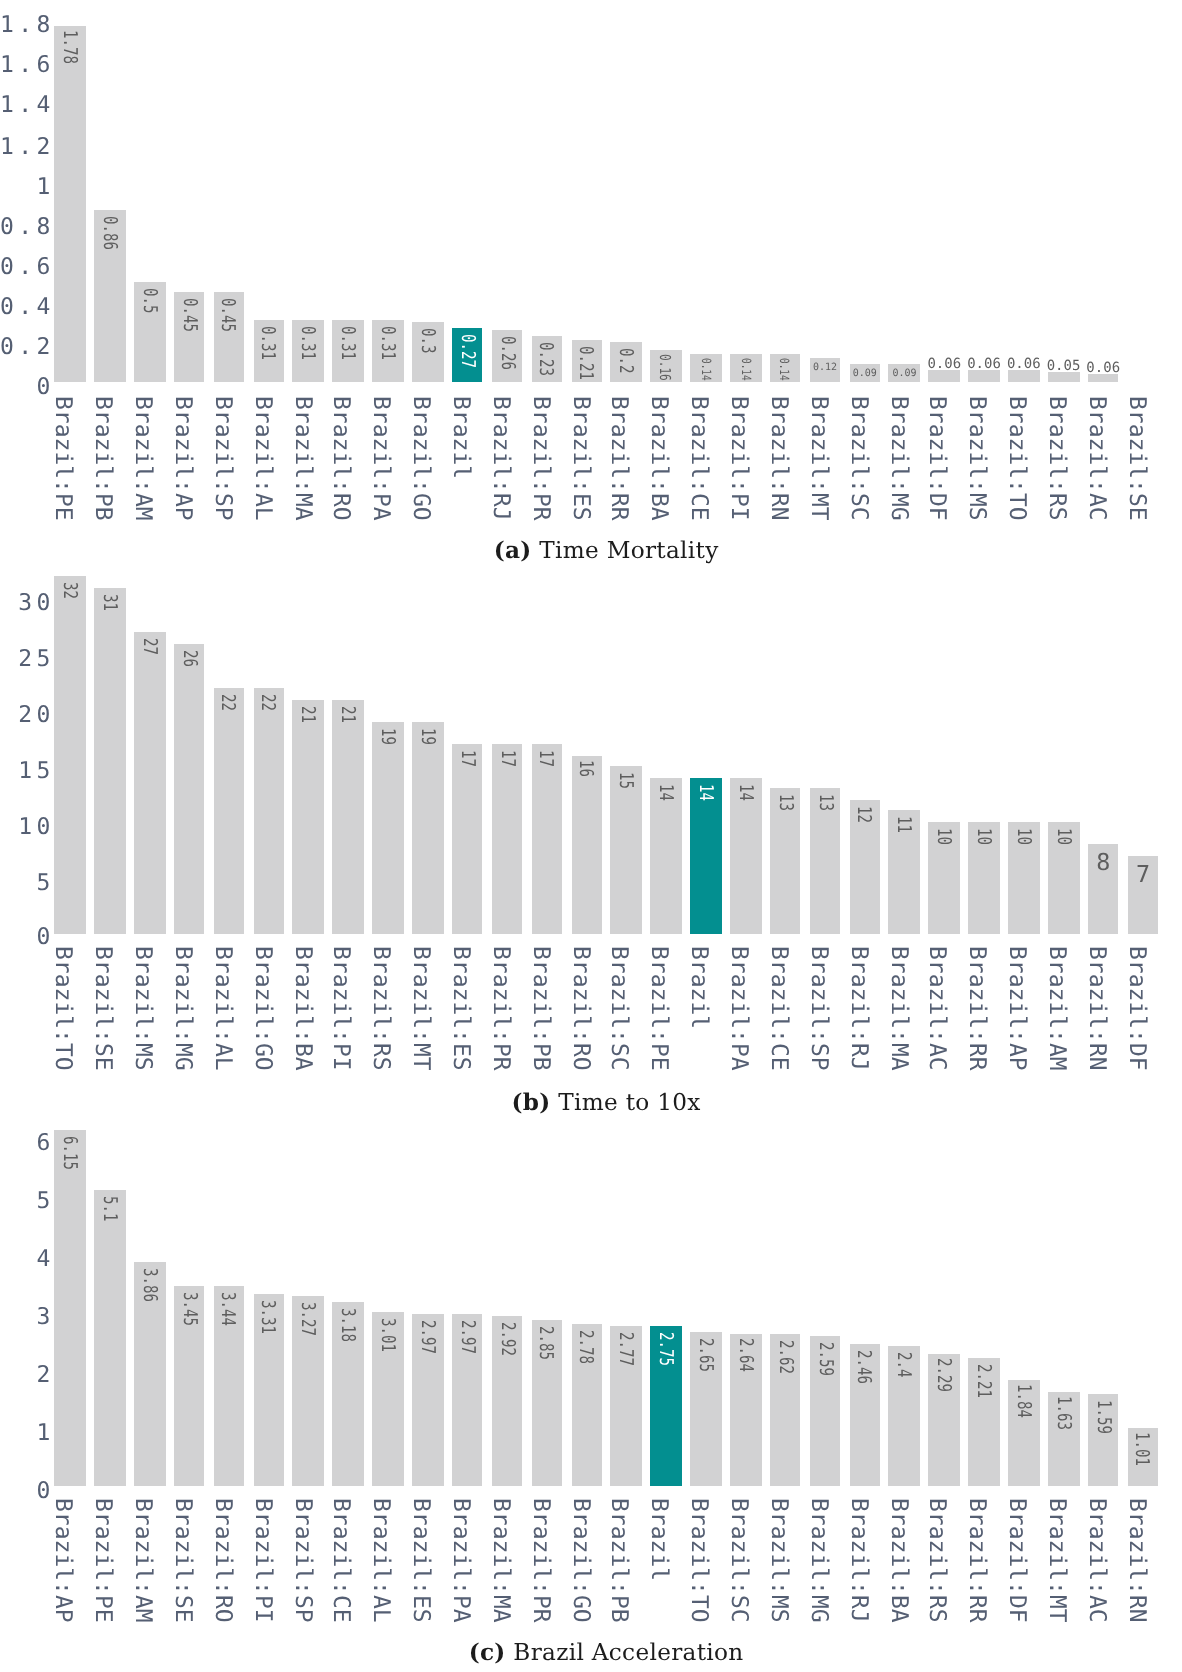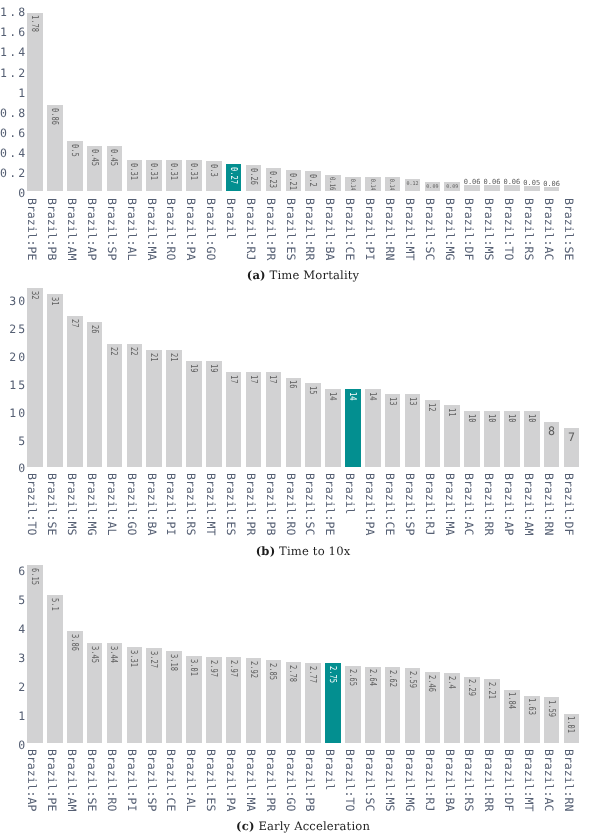--- a/index.html
+++ b/index.html
@@ -317,15 +317,15 @@
       <div class="catlabel" style="left: 394.96px; top: 749.3px;">Brazil:MS</div>
       <div class="catlabel" style="left: 414.83px; top: 749.3px;">Brazil:MG</div>
       <div class="catlabel" style="left: 434.7px; top: 749.3px;">Brazil:RJ</div>
       <div class="catlabel" style="left: 454.57px; top: 749.3px;">Brazil:BA</div>
       <div class="catlabel" style="left: 474.44px; top: 749.3px;">Brazil:RS</div>
       <div class="catlabel" style="left: 494.31px; top: 749.3px;">Brazil:RR</div>
       <div class="catlabel" style="left: 514.18px; top: 749.3px;">Brazil:DF</div>
       <div class="catlabel" style="left: 534.05px; top: 749.3px;">Brazil:MT</div>
       <div class="catlabel" style="left: 553.92px; top: 749.3px;">Brazil:AC</div>
       <div class="catlabel" style="left: 573.79px; top: 749.3px;">Brazil:RN</div>
-      <div class="caption" style="top: 819px; left: 7.55px;"><b>(c)</b> <span>Early Acceleration</span></div>
+      <div class="caption" style="top: 819px; left: 7.55px;"><b>(c)</b> <span>Brazil Acceleration</span></div>
     </div>
   </div>
 
 </body></html>

